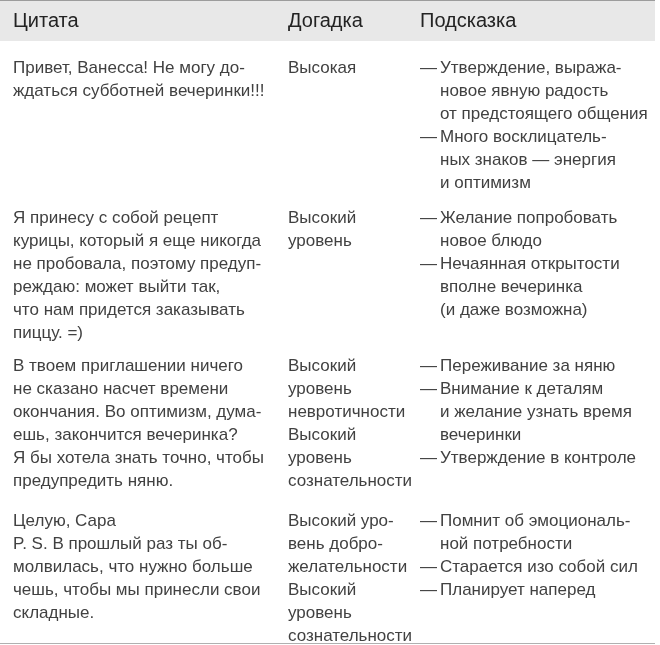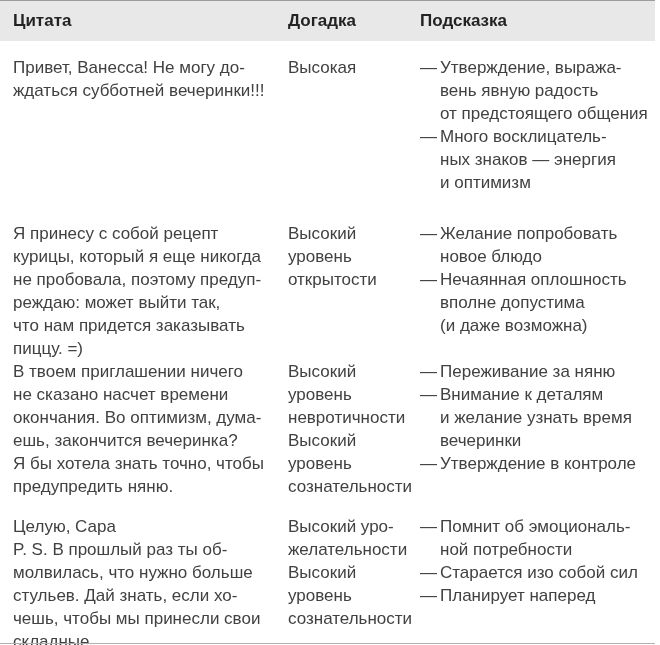--- a/index.html
+++ b/index.html
@@ -15,34 +15,34 @@
   .head {
     box-sizing: border-box;
     width: 655px;
     background: #e8e8e8;
     border-top: 1px solid #9c9c9c;
     display: grid;
     grid-template-columns: 275px 132px 1fr;
     padding: 10px 0 11px 13px;
   }
   .hcell {
-    font-size: 17px;
-    font-weight: 700;
+    font-size: 20px;
+    font-weight: 400;
     color: #232323;
     line-height: 19px;
     white-space: nowrap;
   }
   .row {
     display: grid;
     grid-template-columns: 275px 132px 1fr;
     padding-left: 13px;
   }
   .row-1 { margin-top: 15px; }
-  .row-2 { margin-top: 28px; }
-  .row-3 { }
+  .row-2 { margin-top: 12px; }
+  .row-3 { margin-top: 10px; }
   .row-4 { margin-top: 17px; }
   .line {
     font-size: 17px;
     line-height: 23px;
     color: #414141;
     white-space: nowrap;
   }
   .hint { display: flex; }
   .hint .dash {
     flex: none;
@@ -77,21 +77,21 @@
         <div class="line">ждаться субботней вечеринки!!!</div>
       </div>
       <div class="cell">
         <div class="line">Высокая</div>
       </div>
       <div class="cell">
         <div class="hint">
           <span class="dash">—</span>
           <div>
             <div class="line">Утверждение, выража-</div>
-            <div class="line">вень явную радость</div>
+            <div class="line">новое явную радость</div>
             <div class="line">от предстоящего общения</div>
           </div>
         </div>
         <div class="hint">
           <span class="dash">—</span>
           <div>
             <div class="line">Много восклицатель-</div>
             <div class="line">ных знаков — энергия</div>
             <div class="line">и оптимизм</div>
           </div>
@@ -104,35 +104,34 @@
         <div class="line">Я принесу с собой рецепт</div>
         <div class="line">курицы, который я еще никогда</div>
         <div class="line">не пробовала, поэтому предуп-</div>
         <div class="line">реждаю: может выйти так,</div>
         <div class="line">что нам придется заказывать</div>
         <div class="line">пиццу. =)</div>
       </div>
       <div class="cell">
         <div class="line">Высокий</div>
         <div class="line">уровень</div>
-        <div class="line">открытости</div>
       </div>
       <div class="cell">
         <div class="hint">
           <span class="dash">—</span>
           <div>
             <div class="line">Желание попробовать</div>
             <div class="line">новое блюдо</div>
           </div>
         </div>
         <div class="hint">
           <span class="dash">—</span>
           <div>
-            <div class="line">Нечаянная оплошность</div>
-            <div class="line">вполне допустима</div>
+            <div class="line">Нечаянная открытости</div>
+            <div class="line">вполне вечеринка</div>
             <div class="line">(и даже возможна)</div>
           </div>
         </div>
       </div>
     </div>
 
     <div class="row row-3">
       <div class="cell">
         <div class="line">В твоем приглашении ничего</div>
         <div class="line">не сказано насчет времени</div>
@@ -171,26 +170,26 @@
           </div>
         </div>
       </div>
     </div>
 
     <div class="row row-4">
       <div class="cell">
         <div class="line">Целую, Сара</div>
         <div class="line">P. S. В прошлый раз ты об-</div>
         <div class="line">молвилась, что нужно больше</div>
-        <div class="line">стульев. Дай знать, если хо-</div>
         <div class="line">чешь, чтобы мы принесли свои</div>
         <div class="line">складные.</div>
       </div>
       <div class="cell">
         <div class="line">Высокий уро-</div>
+        <div class="line">вень добро-</div>
         <div class="line">желательности</div>
         <div class="line">Высокий</div>
         <div class="line">уровень</div>
         <div class="line">сознательности</div>
       </div>
       <div class="cell">
         <div class="hint">
           <span class="dash">—</span>
           <div>
             <div class="line">Помнит об эмоциональ-</div>

